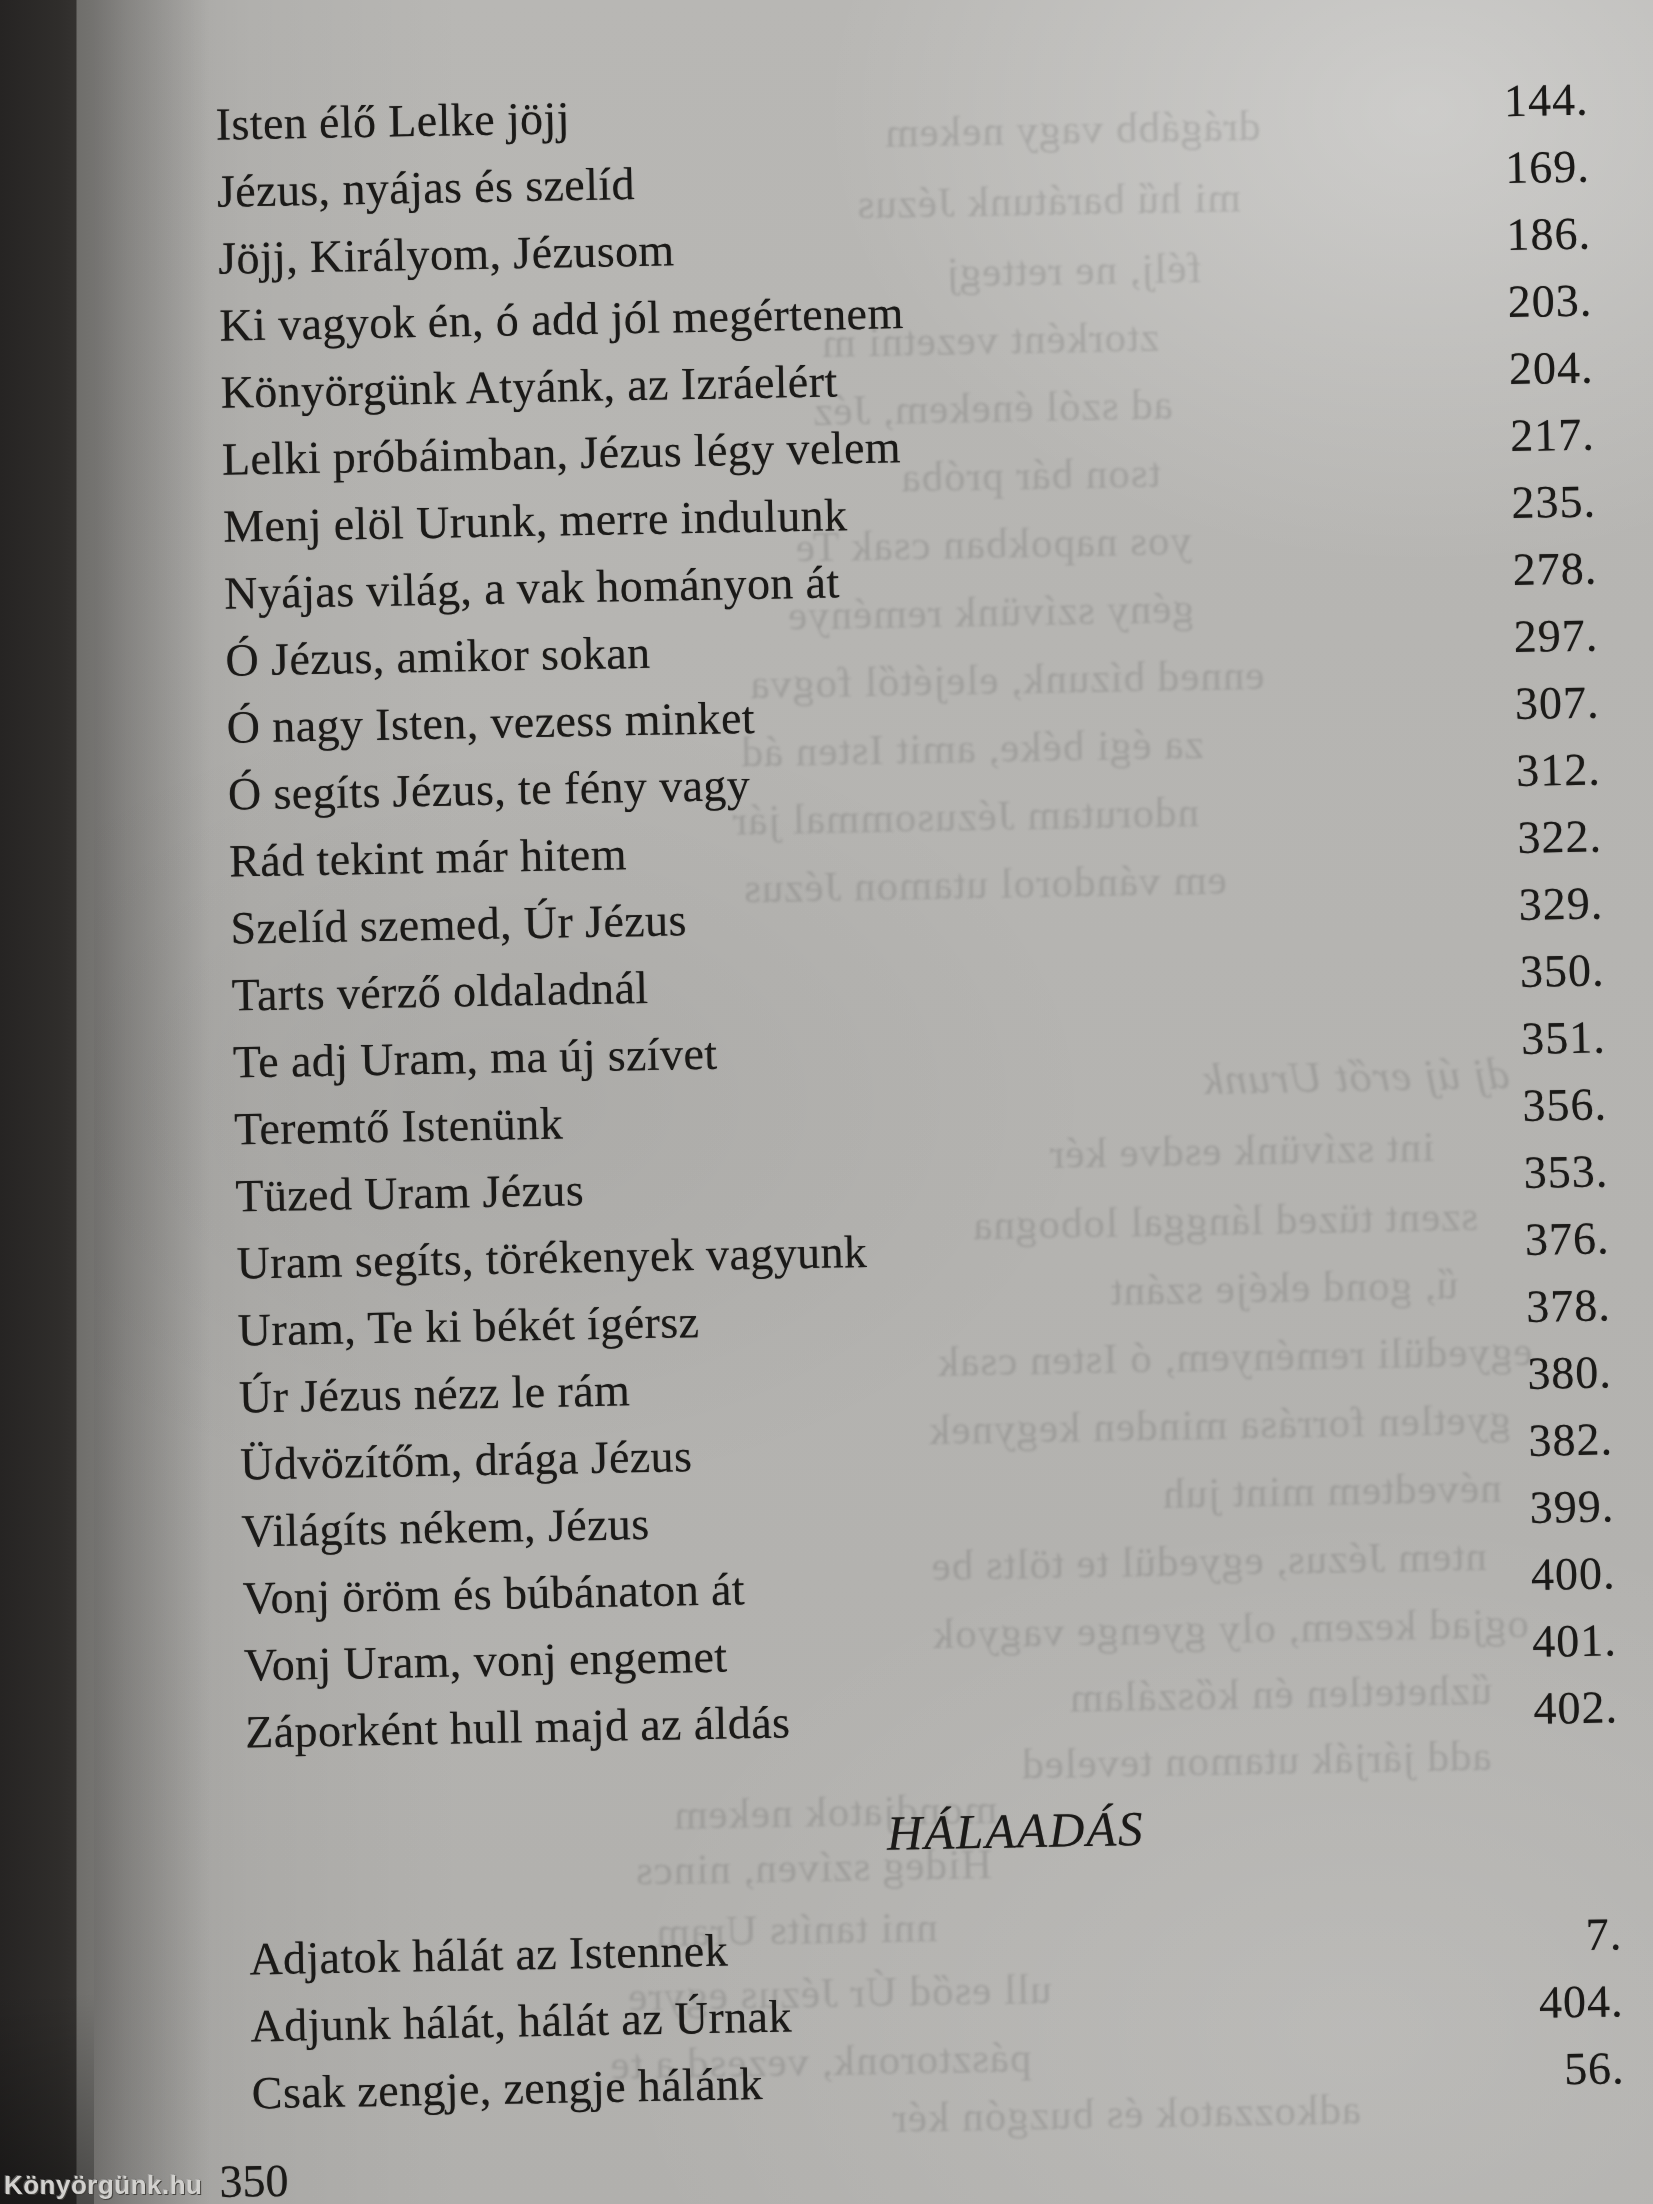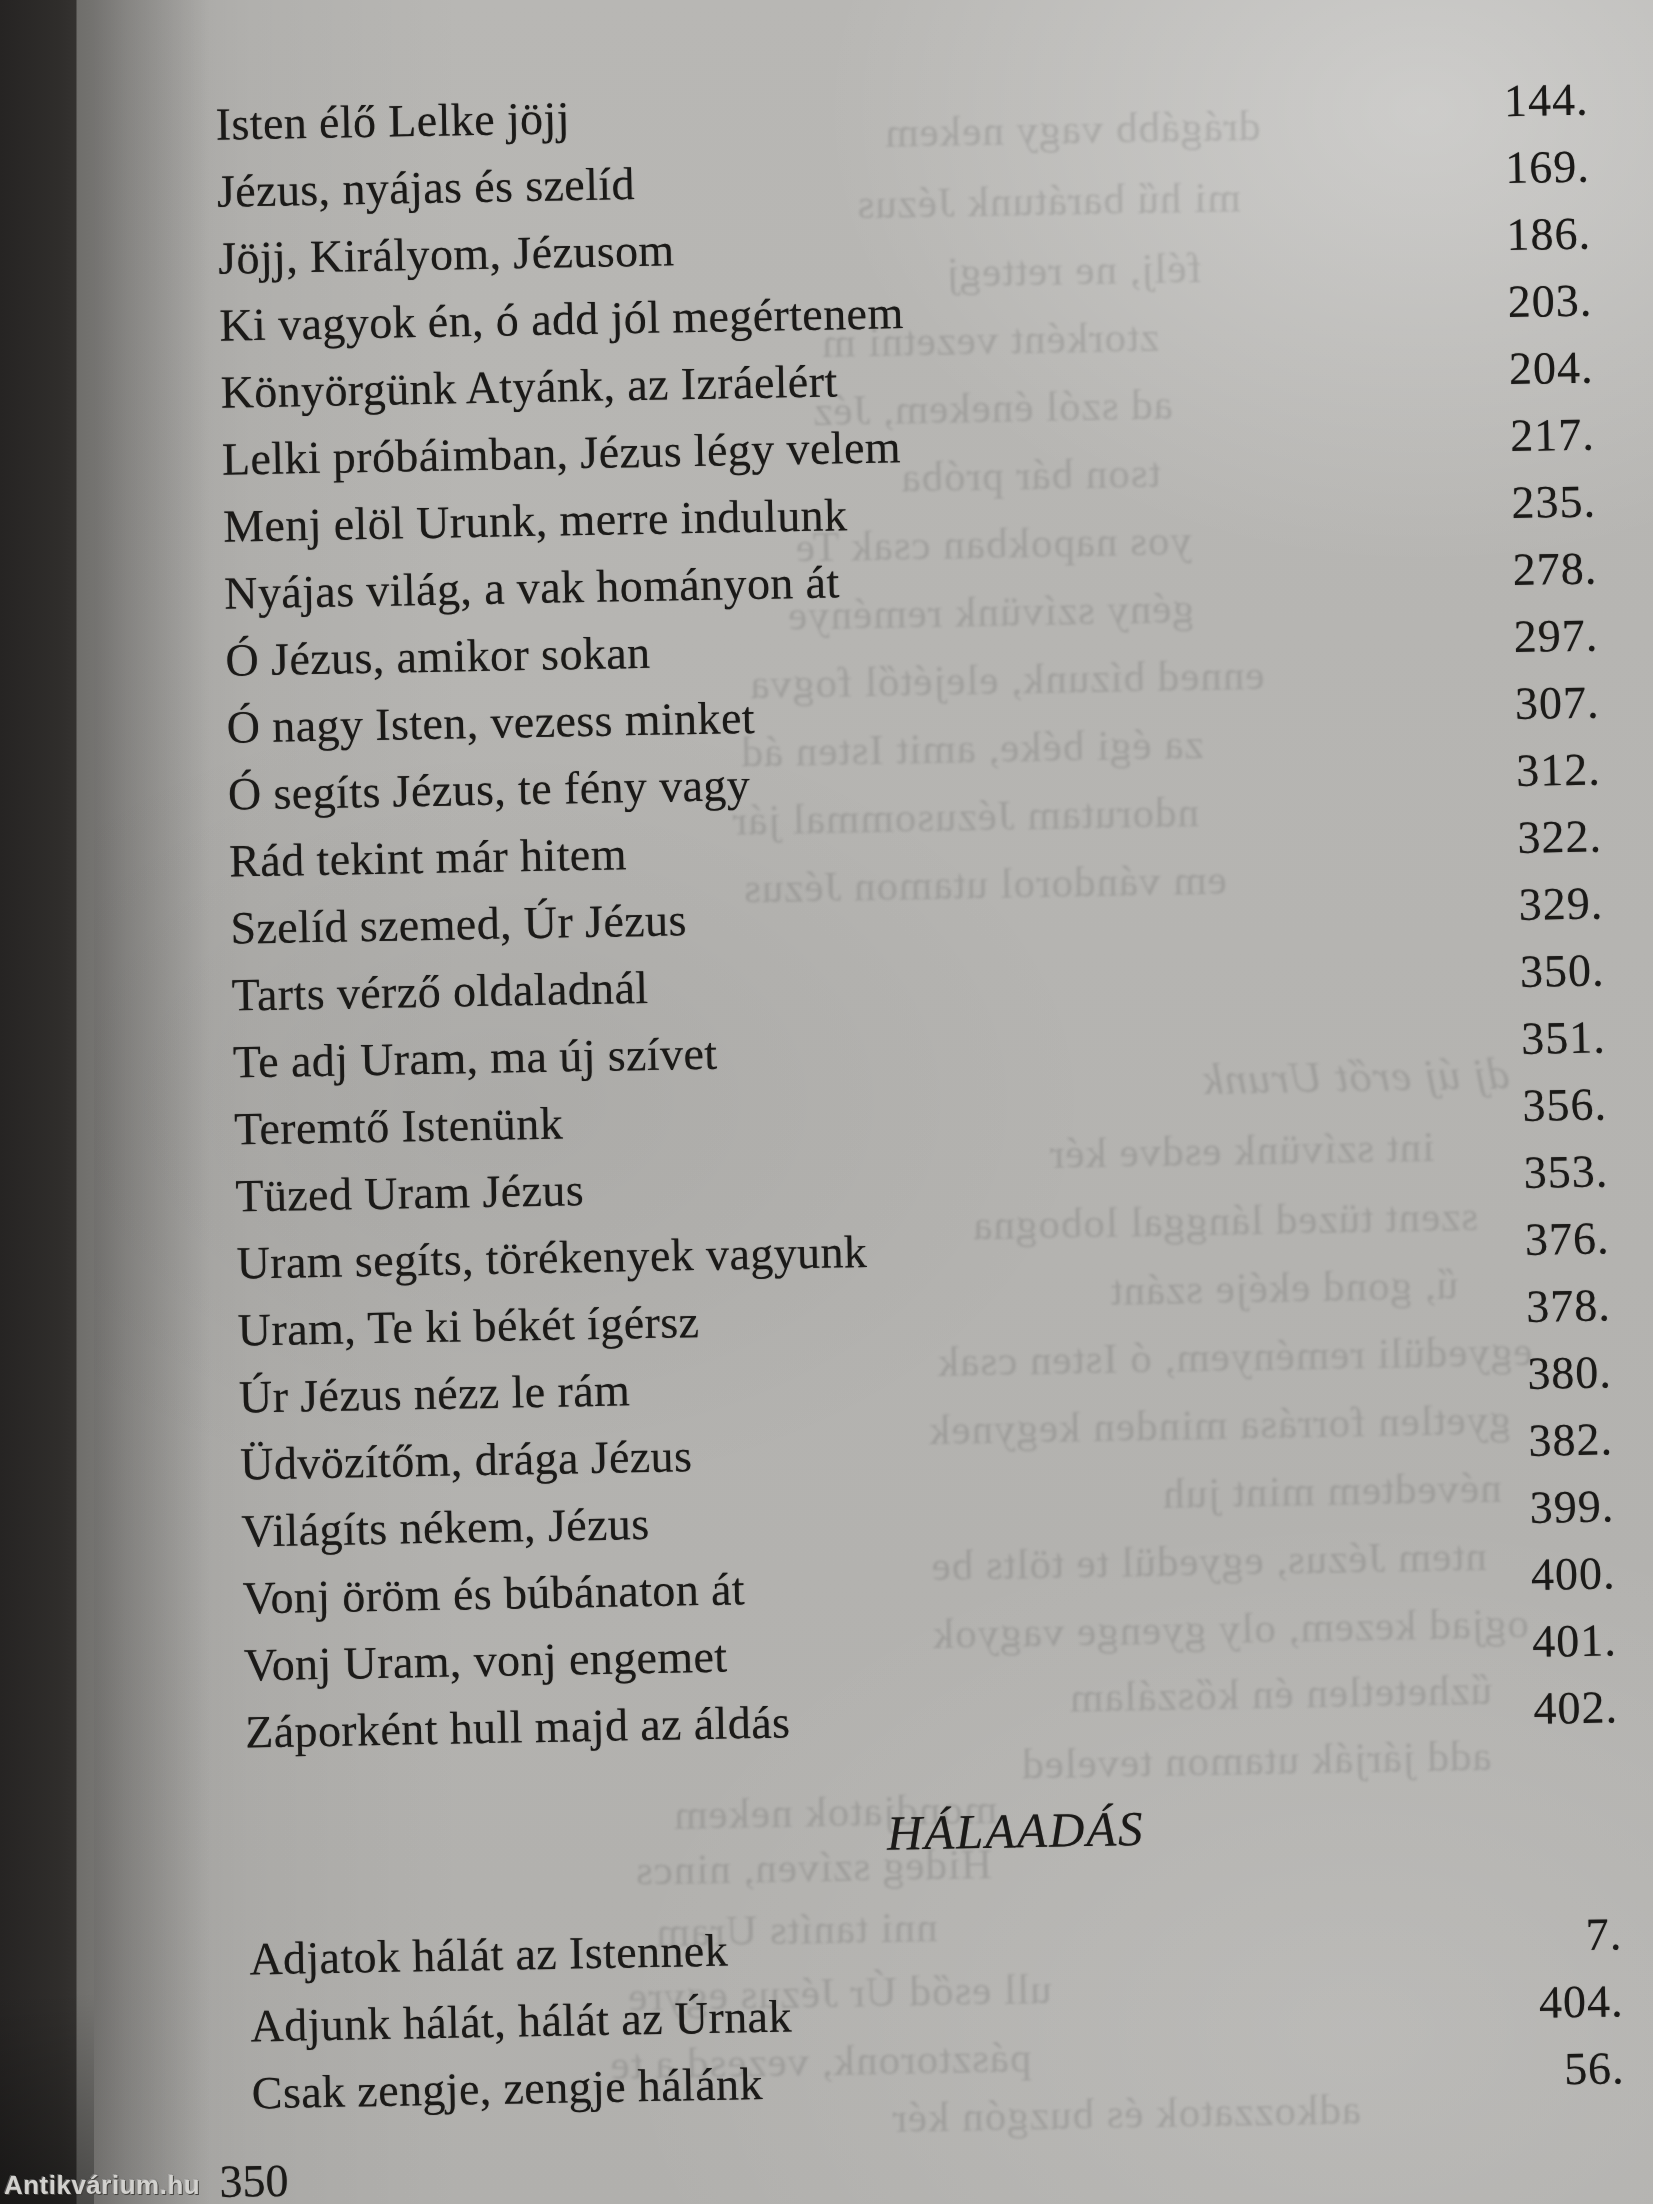--- a/index.html
+++ b/index.html
@@ -226,15 +226,15 @@
           <span class="n">56.</span>
         </div>
       </div>
 
     <div class="pagenum">350</div>
   </div>
 
   <div class="spine"></div>
   <div class="spine-shadow"></div>
 
-  <div class="watermark">Antikvárium.hu</div>
+  <div class="watermark">Könyörgünk.hu</div>
 </div>
 
 
 </body></html>

